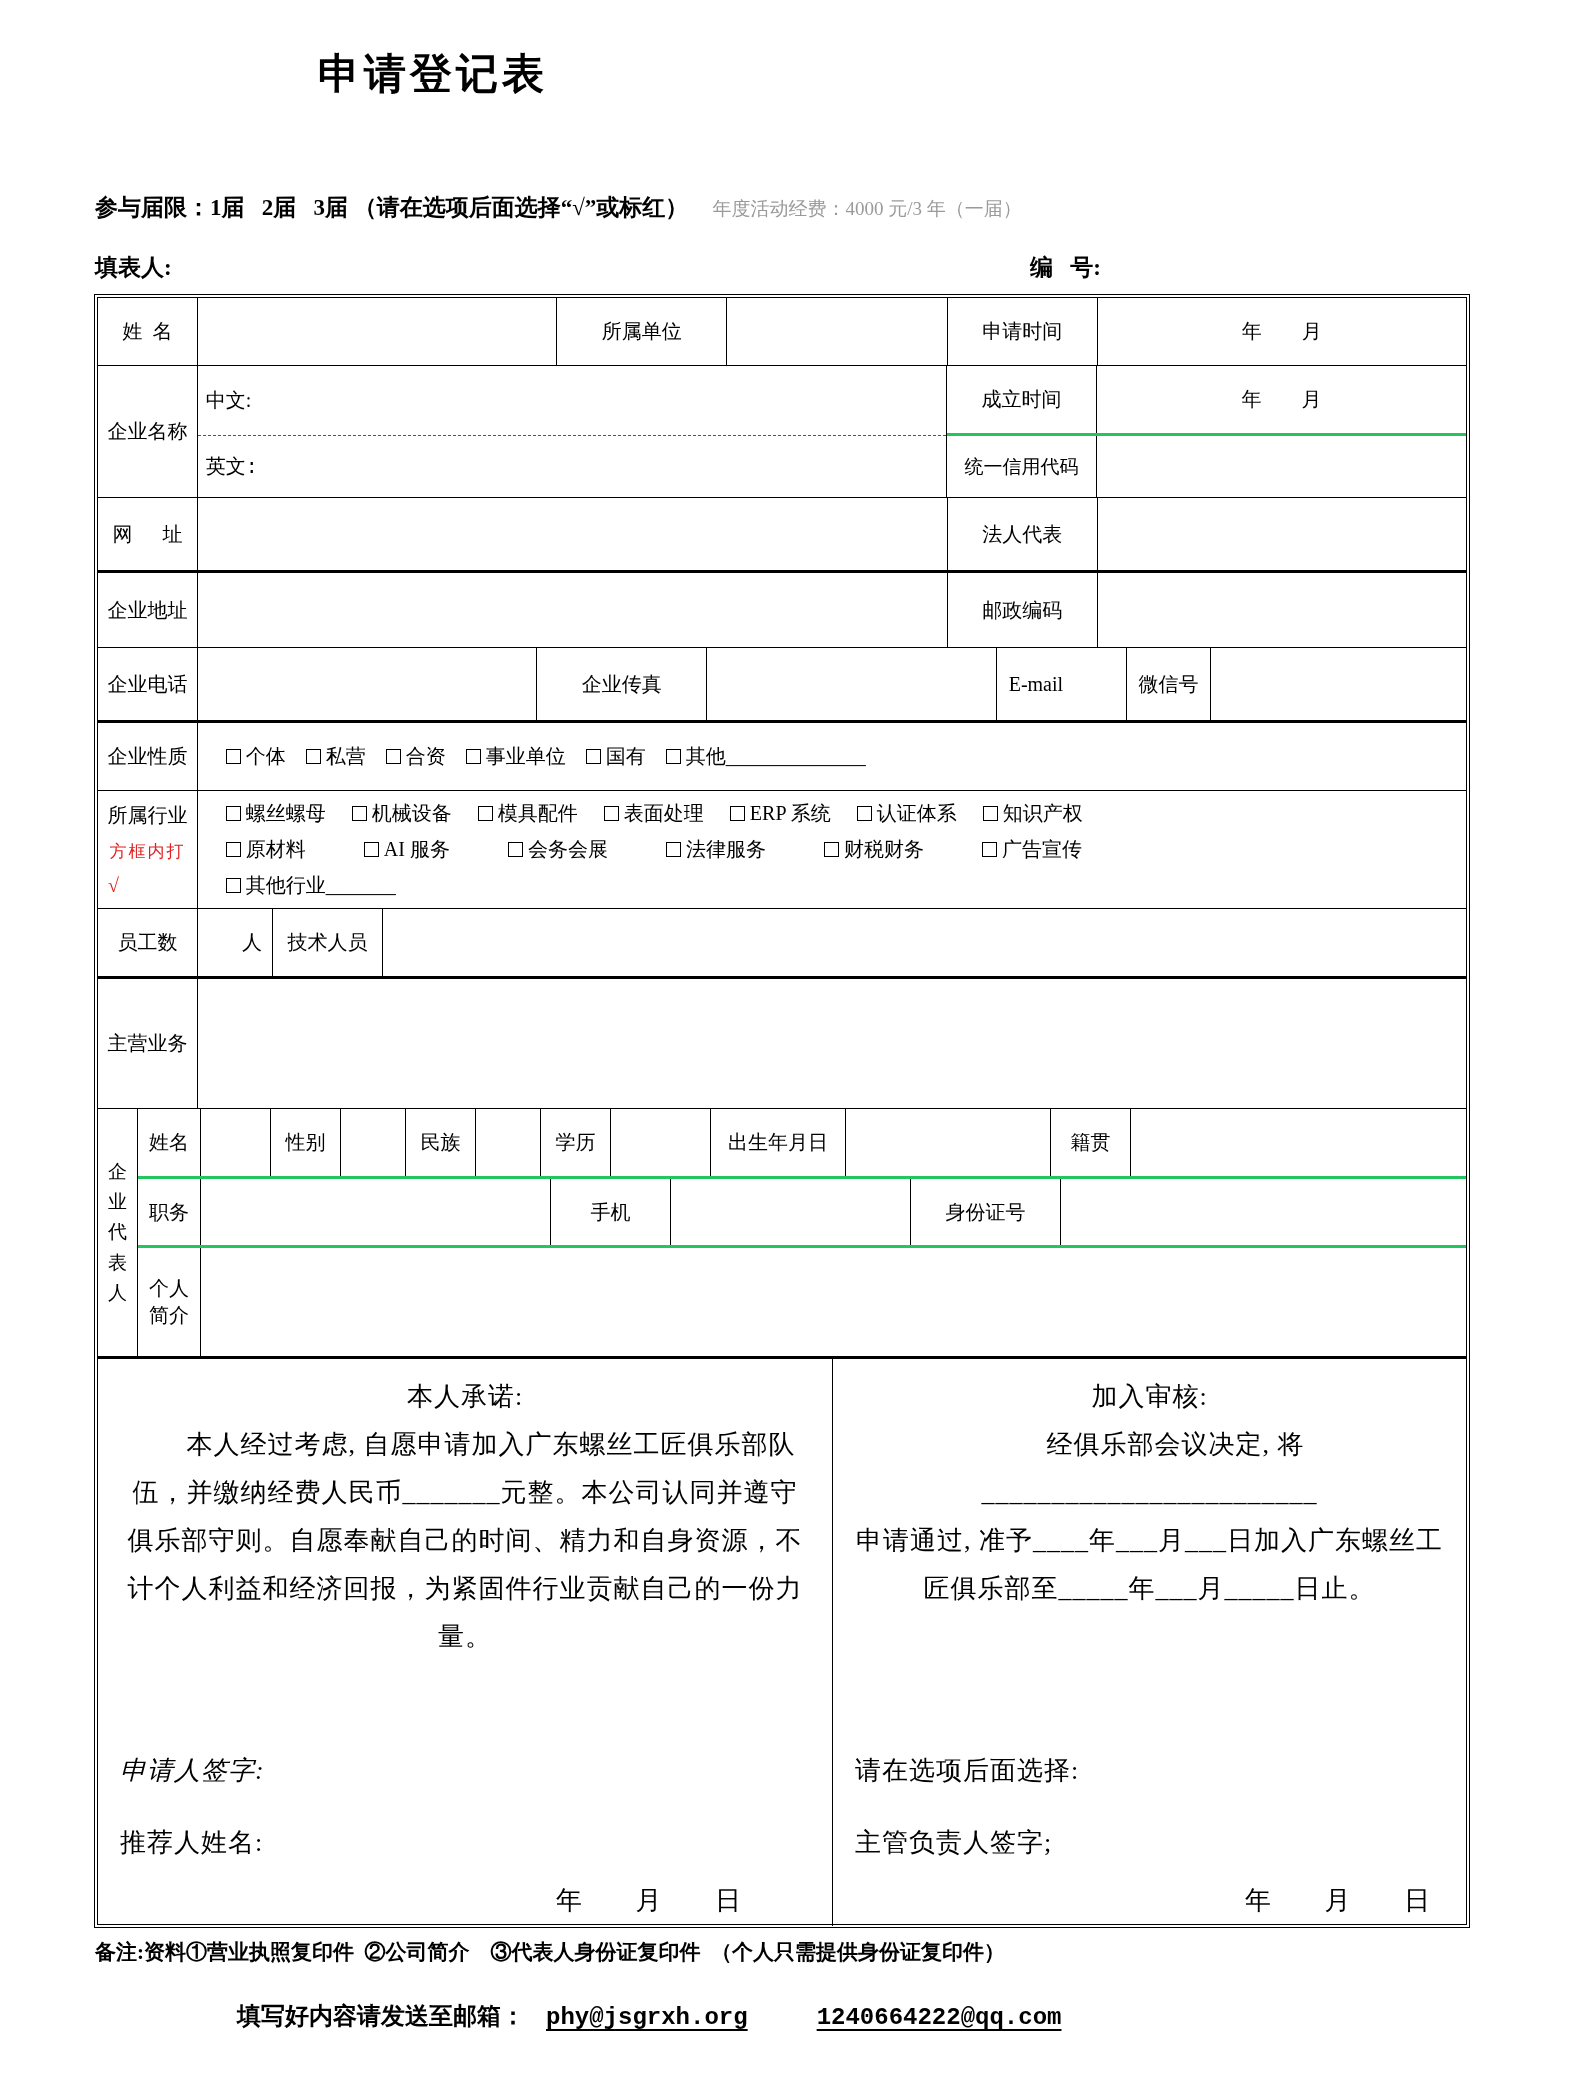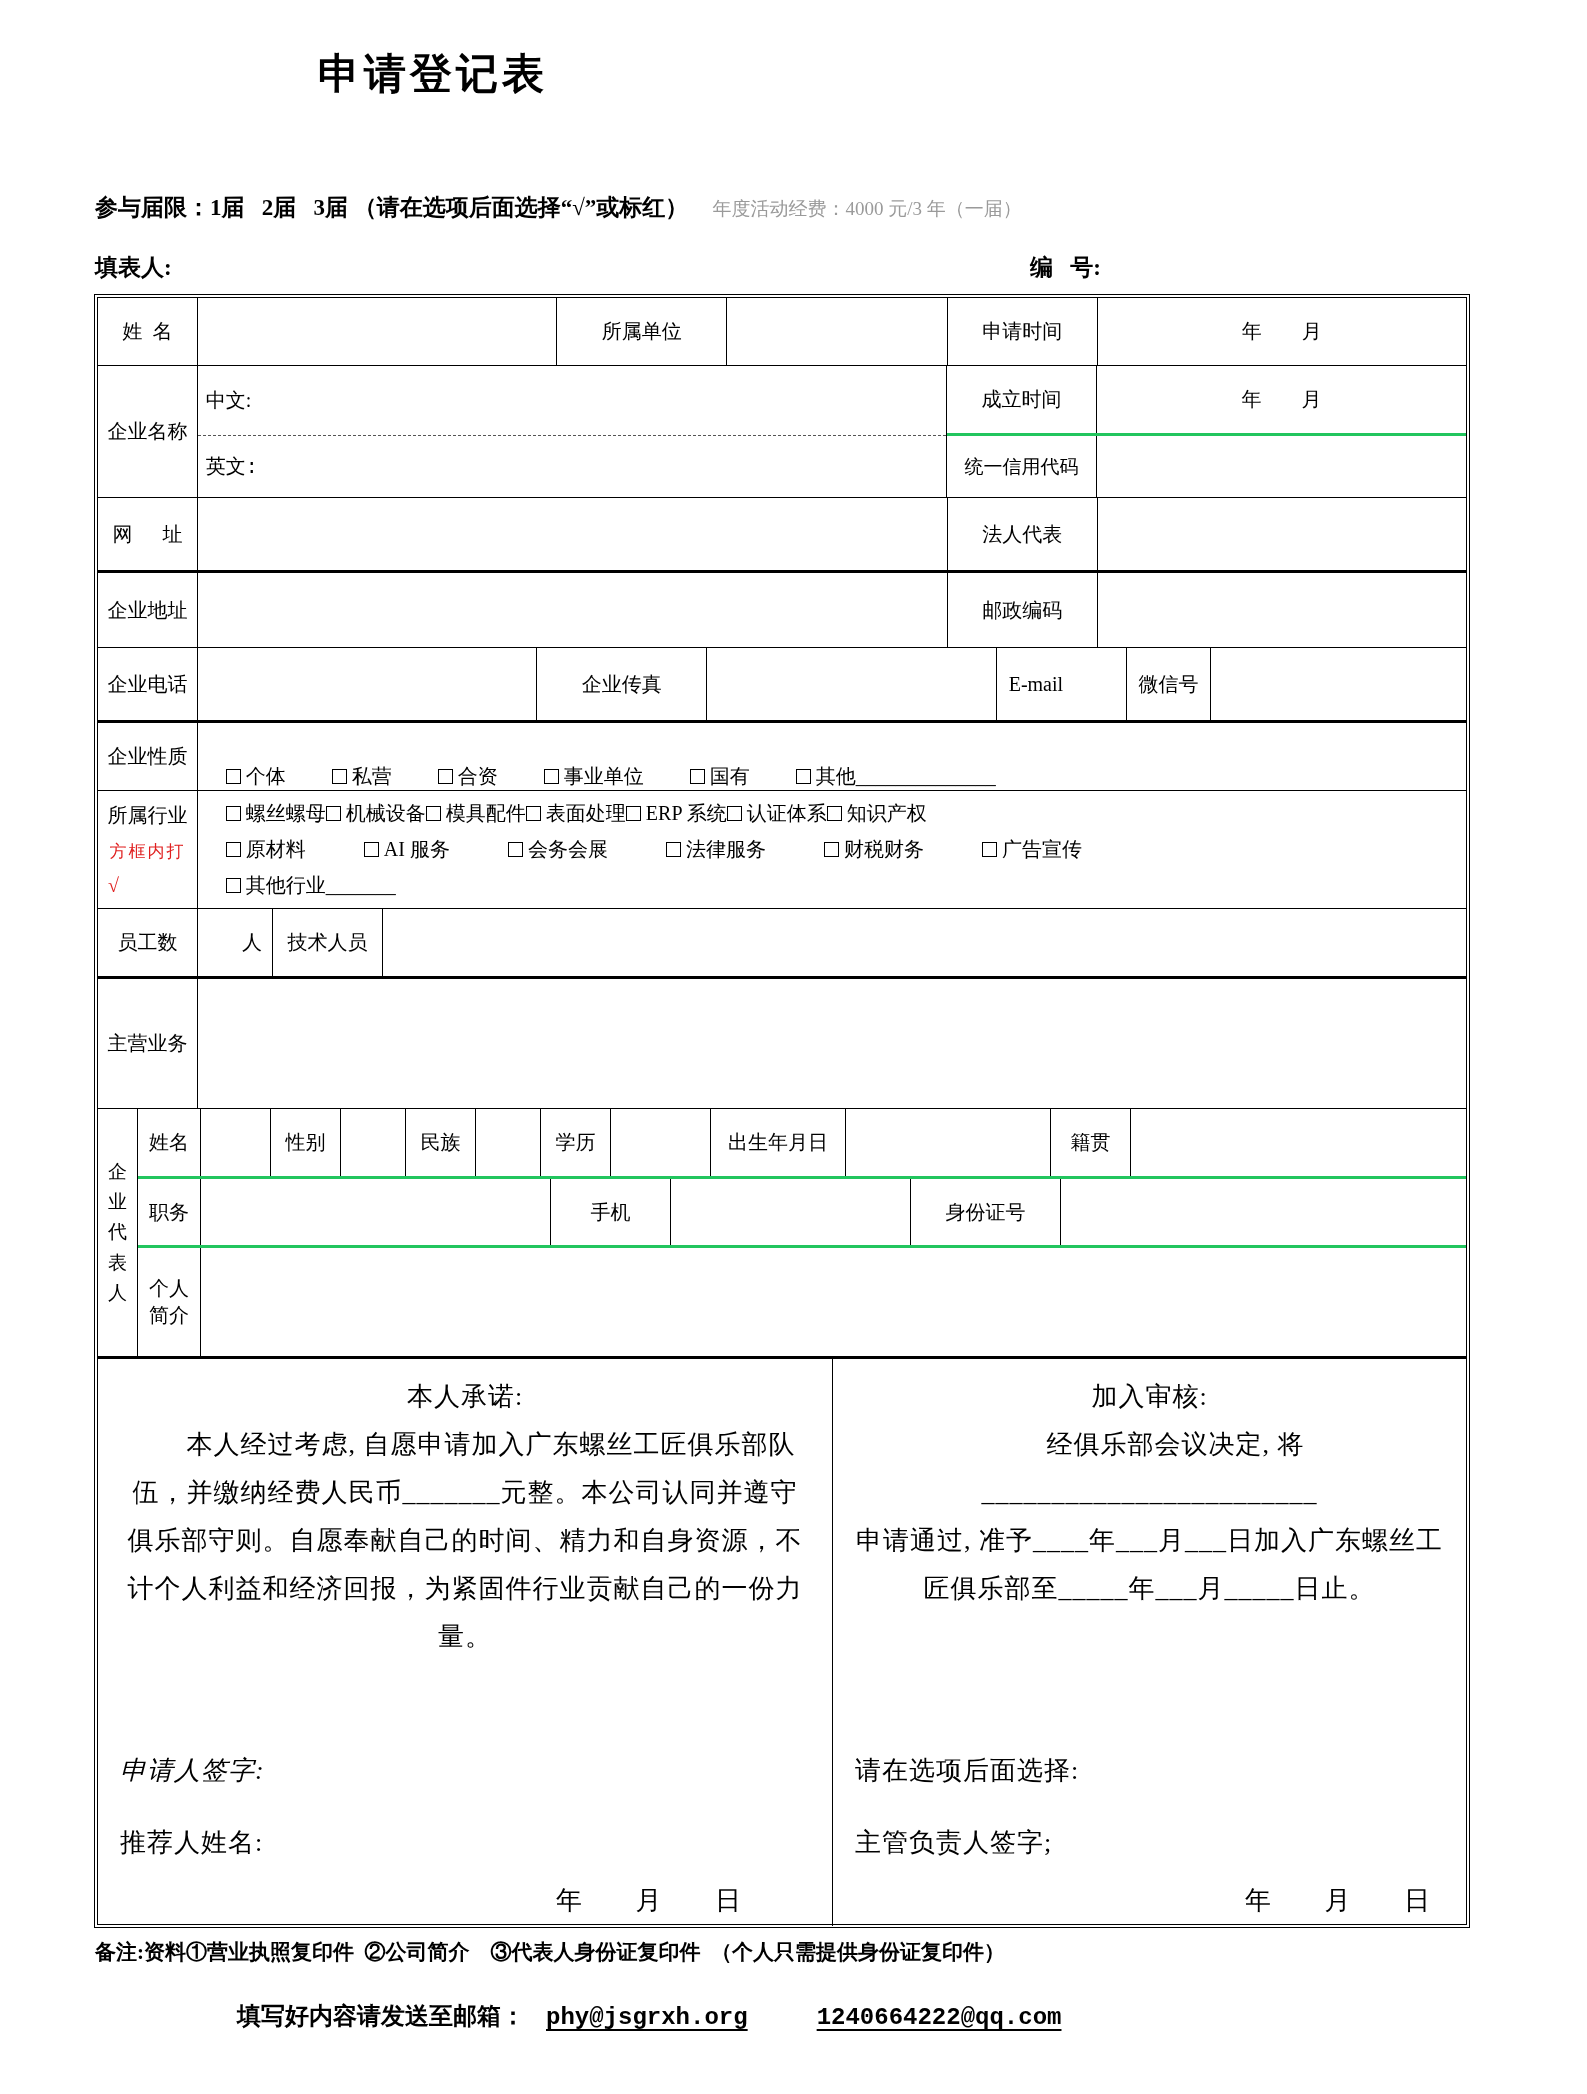--- a/index.html
+++ b/index.html
@@ -106,21 +106,21 @@
       <div class="c" style="width:340px"></div>
       <div class="c" style="width:170px">企业传真</div>
       <div class="c" style="width:290px"></div>
       <div class="c left" style="width:130px; padding-left:12px;">E-mail</div>
       <div class="c" style="width:85px">微信号</div>
       <div class="c lastc" style="width:255px"></div>
     </div>
 
     <div class="trow" style="height:68px">
       <div class="c" style="width:100px">企业性质</div>
-      <div class="c left lastc" style="width:1270px; padding-left:28px; gap:46px;align-items:flex-end;">
+      <div class="c left lastc" style="width:1270px; padding-left:28px; gap:20px;">
         <span class="cbitem">
             <span class="box"></span>
             <span>个体</span>
           </span>
         <span class="cbitem">
             <span class="box"></span>
             <span>私营</span>
           </span>
         <span class="cbitem">
             <span class="box"></span>
@@ -141,21 +141,21 @@
       </div>
     </div>
 
     <div class="trow" style="height:118px">
       <div class="c vcol" style="width:100px; justify-content:space-around; padding:6px 0;">
         <span>所属行业</span>
         <span class="red" style="font-size:17px; letter-spacing:2px;">方框内打</span>
         <span class="red" style="align-self:flex-start; padding-left:10px;">√</span>
       </div>
       <div class="c lastc vcol left" style="width:1270px; padding:4px 0 4px 28px; justify-content:space-around; align-items:flex-start;">
-        <div style="display:flex; ">
+        <div style="display:flex; gap:26px;">
           <span class="cbitem">
               <span class="box"></span>
               <span>螺丝螺母</span>
             </span>
           <span class="cbitem">
               <span class="box"></span>
               <span>机械设备</span>
             </span>
           <span class="cbitem">
               <span class="box"></span>

